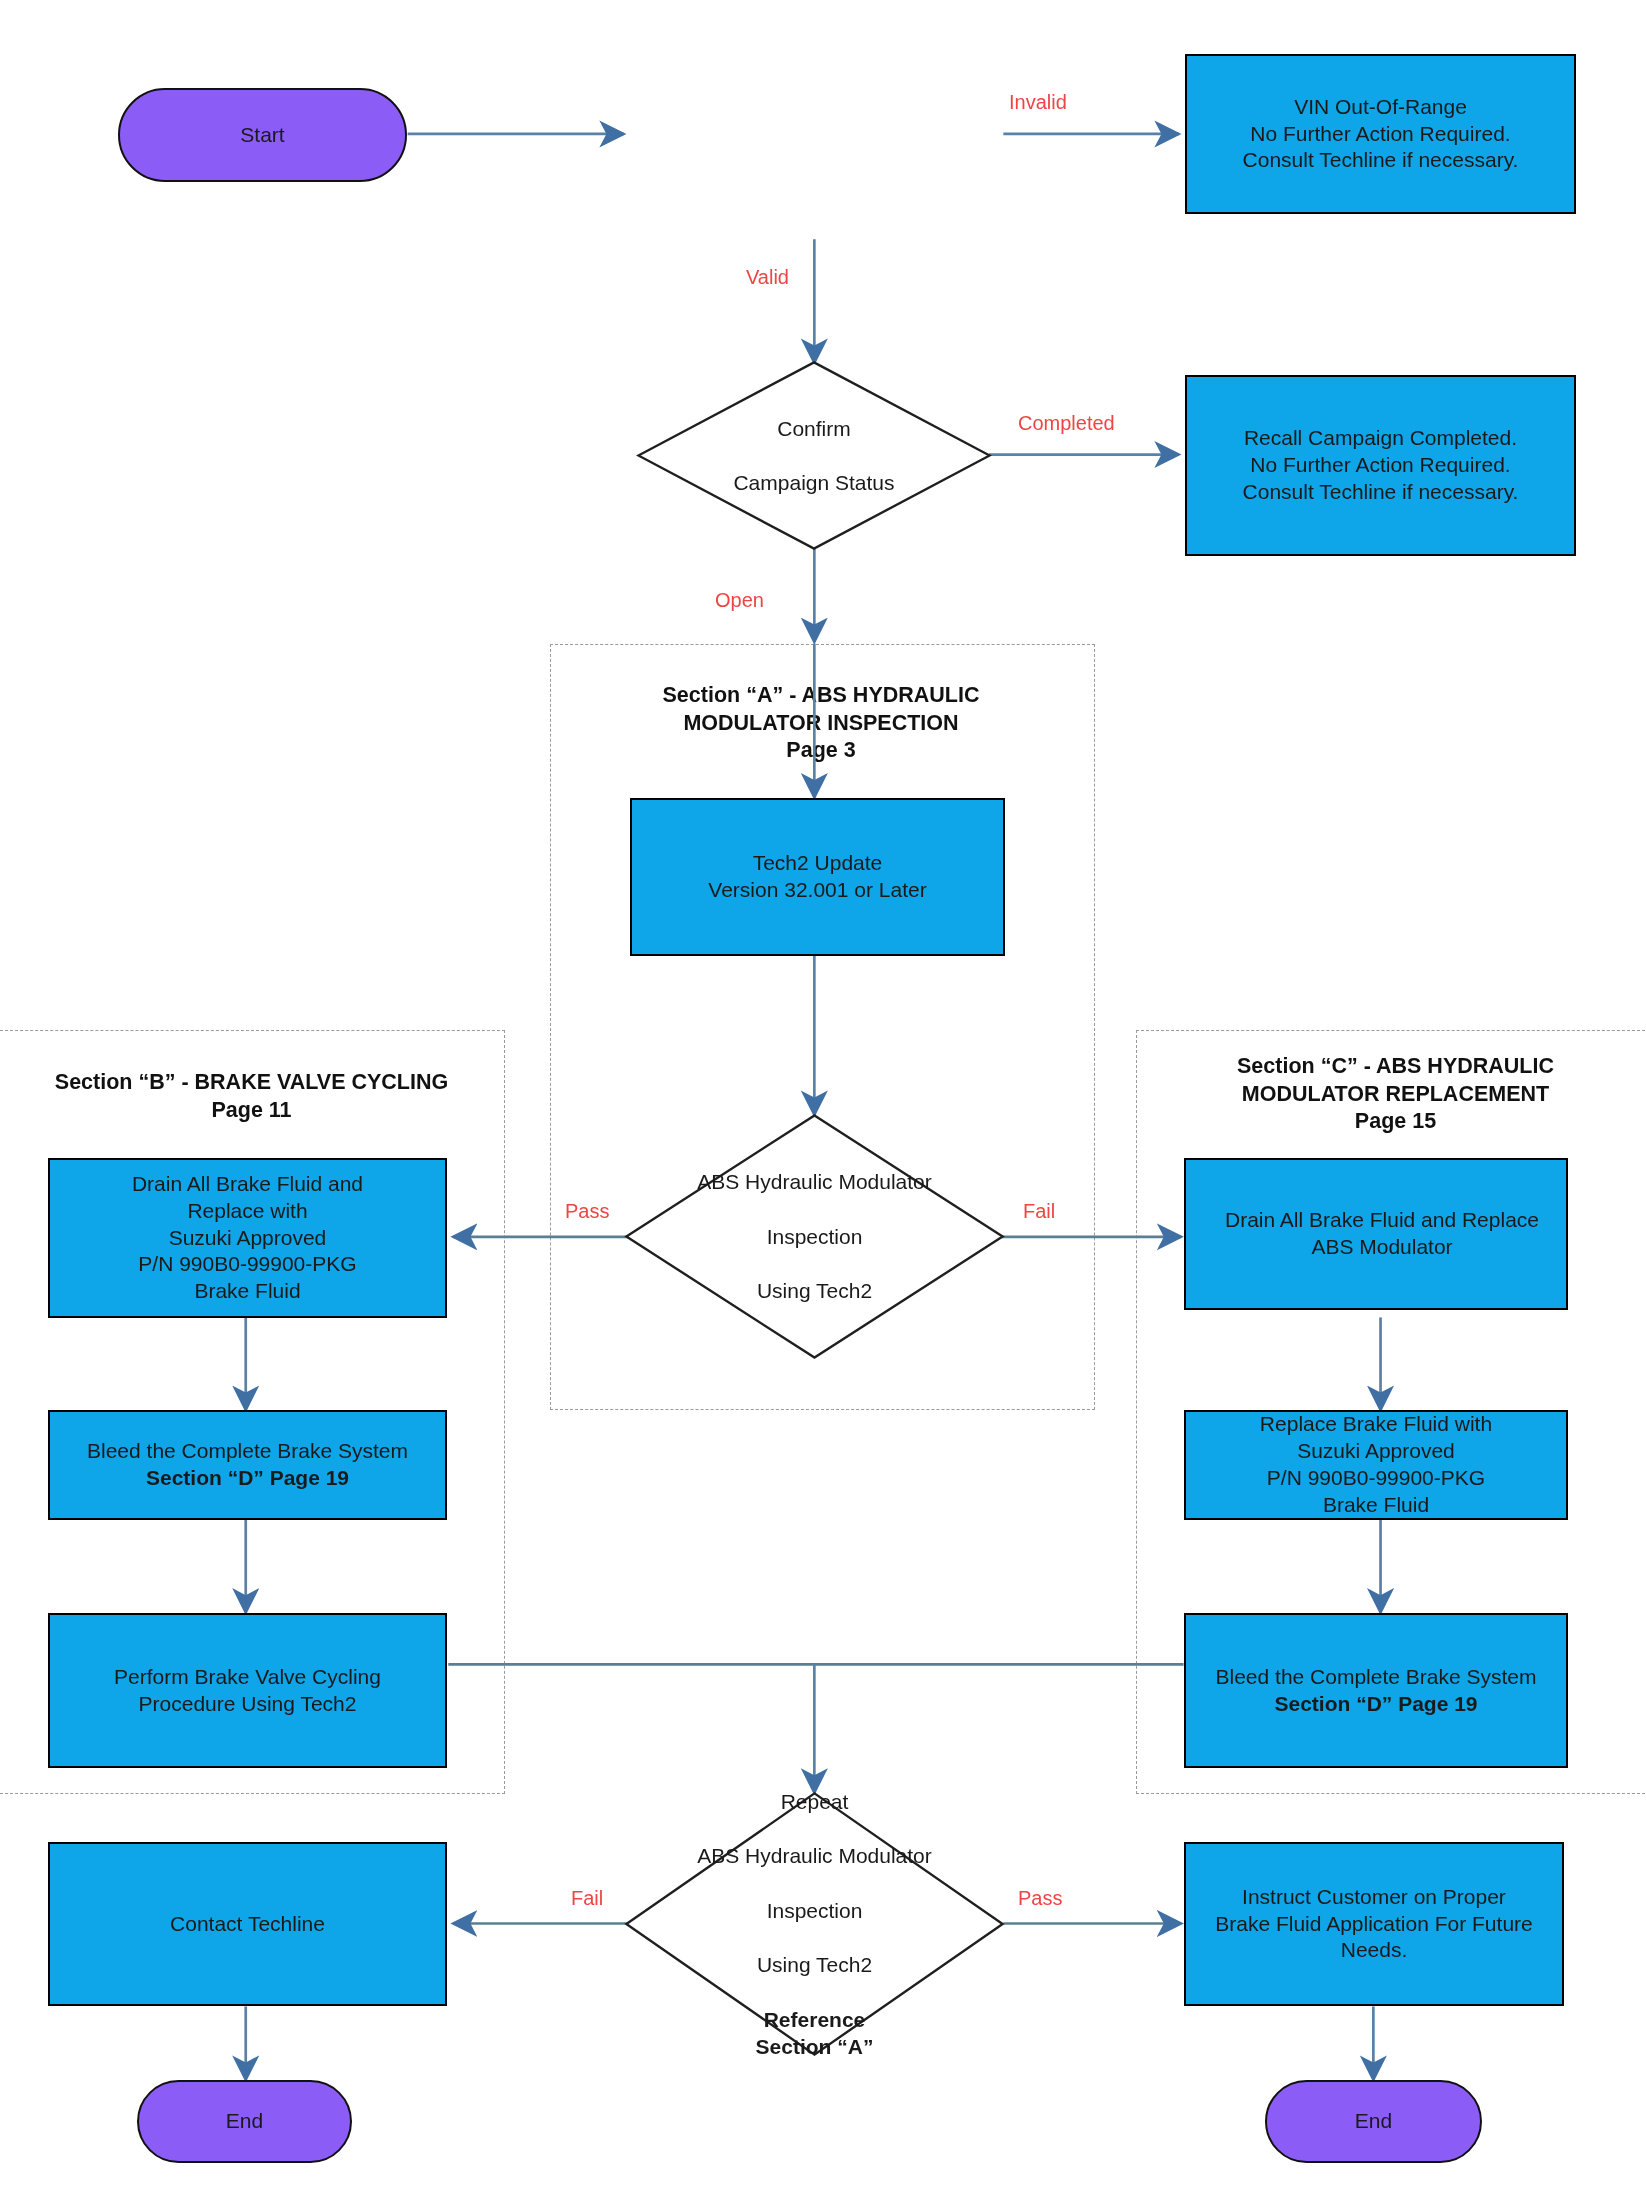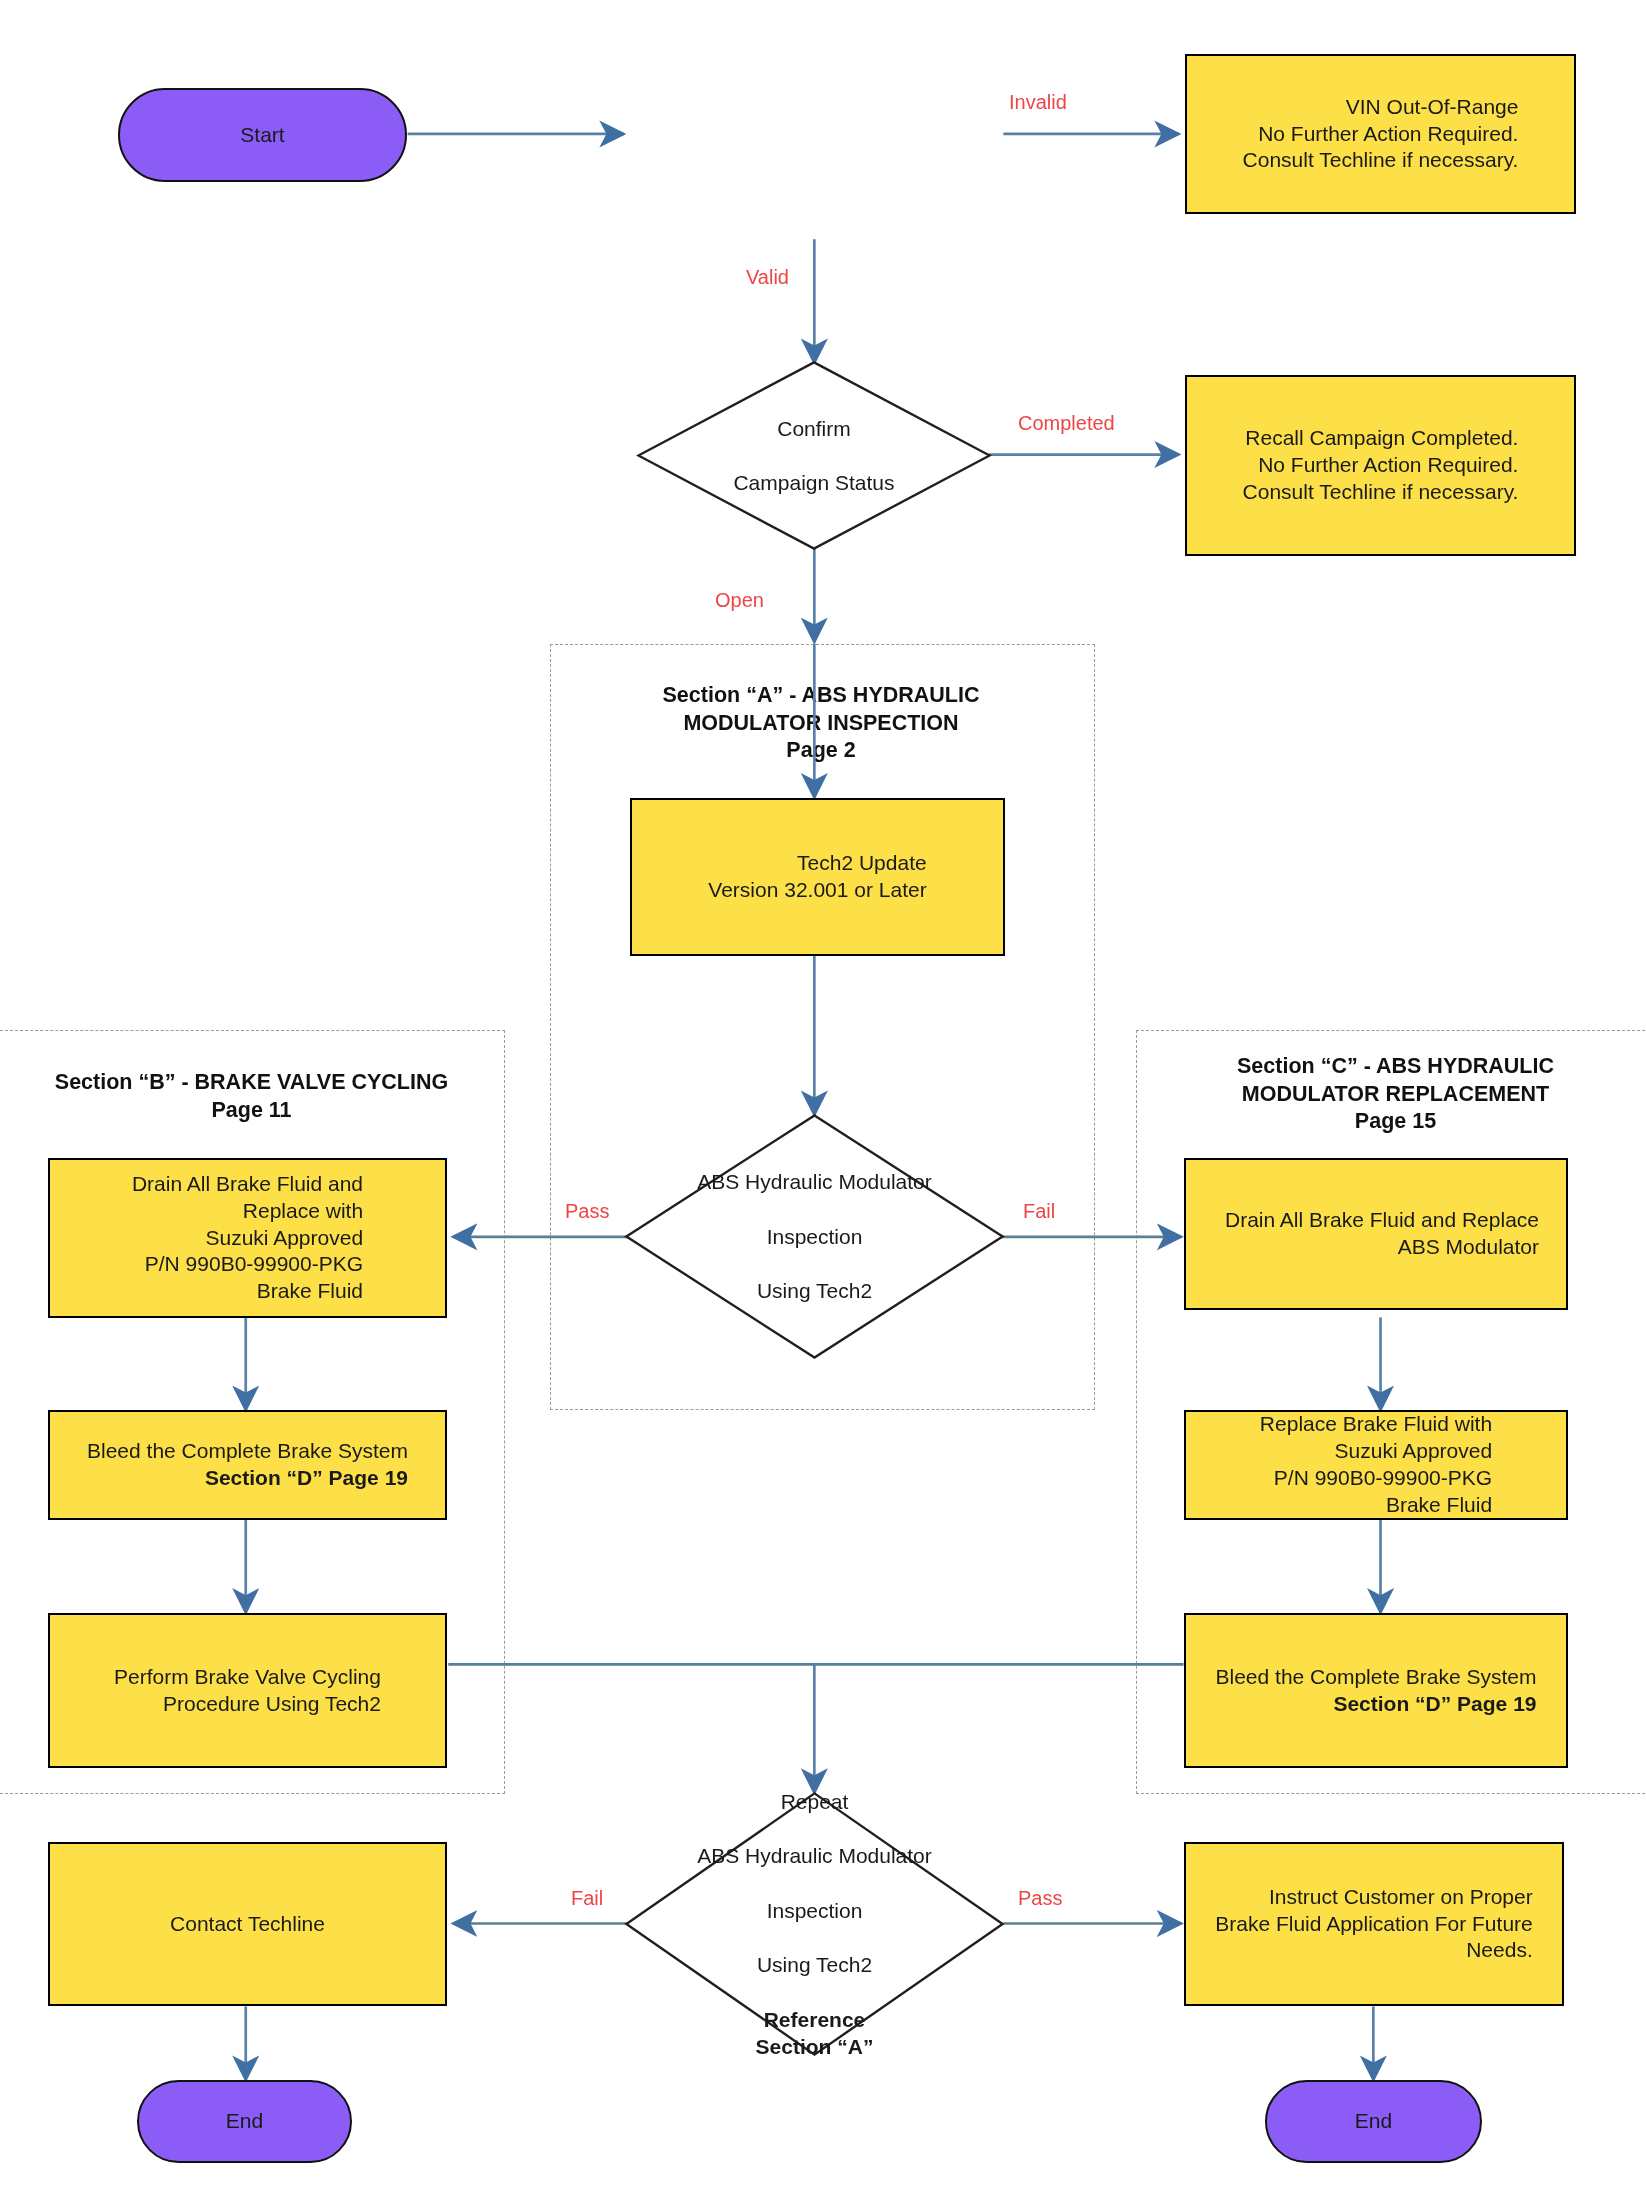--- a/index.html
+++ b/index.html
@@ -1,21 +1,21 @@
 <!DOCTYPE html>
 <html style="font-size:12.8px"><head>
 <meta charset="utf-8">
 <style>
   html,body{margin:0;padding:0;background:#ffffff;}
   body{font-family:"Liberation Sans",sans-serif;}
   #canvas{position:relative;width:1647px;height:2205px;background:#ffffff;overflow:hidden;}
   svg#wires{position:absolute;left:0;top:0;width:1647px;height:2205px;pointer-events:none;}
 
   .node{position:absolute;box-sizing:border-box;display:flex;align-items:center;justify-content:center;text-align:center;color:#1a1a1a;}
-  .proc{border:2.4px solid #000000;background:#fde047;text-align:right;}
+  .proc{border:2.4px solid #000000;background:#0ea5e9;}
   .term{border:2.4px solid #111111;background:#8b5cf6;border-radius:797px;}
   .node .txt{line-height:1.28;padding:0 8px;font-size:21px;}
   .node .txt b{font-weight:bold;}
 
   .dia{position:absolute;}
   .dia .dshape{position:absolute;left:0;top:0;width:100%;height:100%;}
   .dia .dtxt{position:absolute;left:0;top:0;width:100%;height:100%;display:flex;align-items:center;justify-content:center;text-align:center;font-size:21px;line-height:1.3;color:#1a1a1a;}
   .dia .dtxt span{display:block;padding:0 4.8px;}
 
   .sect{position:absolute;box-sizing:border-box;border:1.6px dashed #9a9a9a;background:transparent;}
@@ -28,21 +28,21 @@
 
 <div id="canvas">
 
   <div class="sect" style="left:550px;top:644px;width:545px;height:766px;"></div>
   <div class="sect" style="left:-4.8px;top:1030px;width:510px;height:764px;"></div>
   <div class="sect" style="left:1136px;top:1030px;width:514px;height:764px;"></div>
 
   <div class="sect-title" style="left:574px;top:682px;width:494px;">
     <div>Section “A” - ABS HYDRAULIC</div>
     <div>MODULATOR INSPECTION</div>
-    <div>Page 2</div>
+    <div>Page 3</div>
   </div>
 
   <div class="sect-title" style="left:8px;top:1069px;width:487px;">
     <div>Section “B” - BRAKE VALVE CYCLING</div>
     <div>Page 11</div>
   </div>
 
   <div class="sect-title" style="left:1156px;top:1053px;width:479px;">
     <div>Section “C” - ABS HYDRAULIC</div>
     <div>MODULATOR REPLACEMENT</div>

